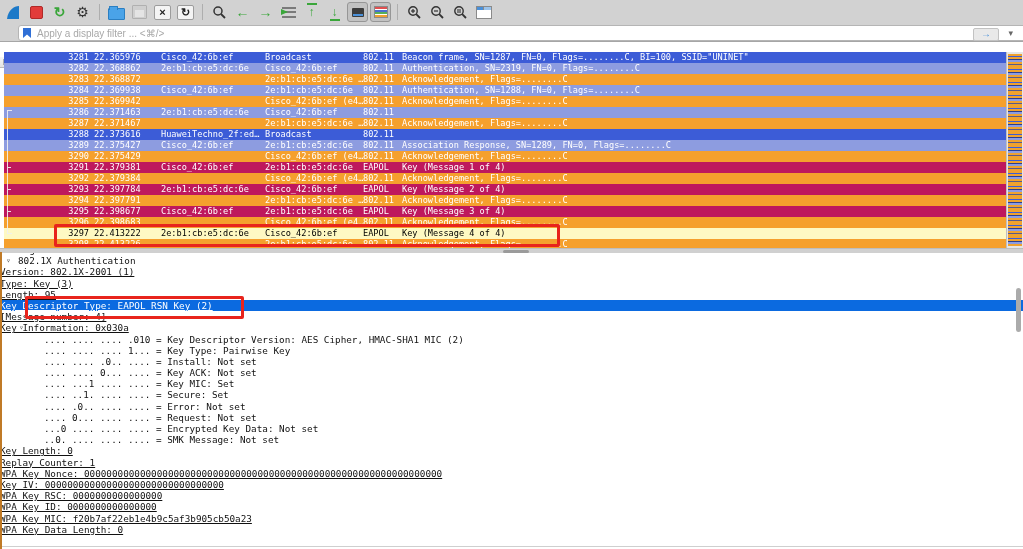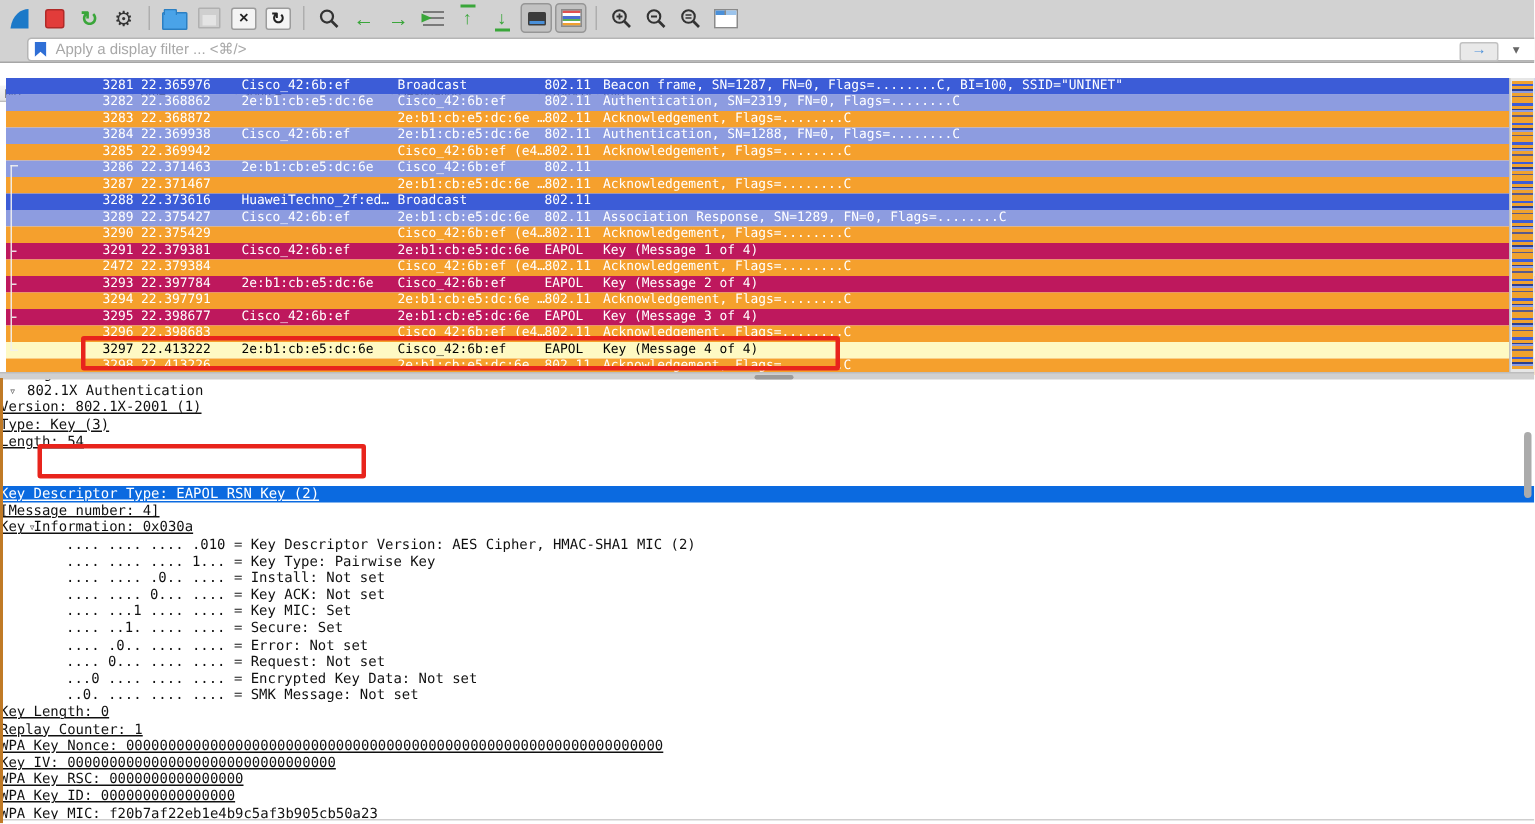--- a/index.html
+++ b/index.html
@@ -92,21 +92,21 @@
   .detail{position:absolute;left:0;top:252px;width:1023px;height:294px;background:#fff;overflow:hidden;
           font-family:"DejaVu Sans Mono",monospace;font-size:9.3px;color:#111;}
   .dlines{margin-top:-8px;}
   .dline{position:relative;height:11.2px;line-height:11.2px;white-space:nowrap;}
   .dline.ind0{padding-left:18px;}
   .dline.ind1{text-decoration:underline;}
   .dline.ind2{padding-left:44px;}
   .dline .arrow{position:absolute;color:#555;font-size:8px;top:0;}
   .dline.ind0 .arrow{left:6px;}
   .dline.ind1 .arrow{left:19px;}
-  .dline.selected{background:#0b6ae0;color:#fff;margin-top:24px;}
+  .dline.selected{background:#0b6ae0;color:#fff;}
   .ledge{position:absolute;left:0;top:252px;width:2px;height:297px;background:#c07a26;z-index:7;}
   .dscroll{position:absolute;right:2px;top:288px;width:5px;height:44px;background:#ababab;border-radius:3px;z-index:7;}
   .bottomline{position:absolute;left:0;top:546px;width:1023px;height:1px;background:#cfcfcf;}
 
   
   .annbox{position:absolute;border:3px solid #e8241c;border-radius:2px;z-index:9;}
   .ann-row{left:54px;top:224px;width:500px;height:17px;}
   .ann-detail{left:25px;top:296px;width:213px;height:17px;}
 </style>
 </head>
@@ -303,21 +303,21 @@
       </div>
       <div class="prow eapol">
         <span class="c-no">3291</span>
         <span class="c-time">22.379381</span>
         <span class="c-src">Cisco_42:6b:ef</span>
         <span class="c-dst">2e:b1:cb:e5:dc:6e</span>
         <span class="c-proto">EAPOL</span>
         <span class="c-info">Key (Message 1 of 4)</span>
       </div>
       <div class="prow ack">
-        <span class="c-no">2472</span>
+        <span class="c-no">3292</span>
         <span class="c-time">22.379384</span>
         <span class="c-src"></span>
         <span class="c-dst">Cisco_42:6b:ef (e4…</span>
         <span class="c-proto">802.11</span>
         <span class="c-info">Acknowledgement, Flags=........C</span>
       </div>
       <div class="prow eapol">
         <span class="c-no">3293</span>
         <span class="c-time">22.397784</span>
         <span class="c-src">2e:b1:cb:e5:dc:6e</span>
@@ -379,21 +379,21 @@
   <div class="divider">
     <div class="hhandle"></div>
   </div>
 
   <div class="detail">
     <div class="dlines">
         <div class="dline ind0"><span class="arrow">▿</span><span>Logical-Link Control</span></div>
         <div class="dline ind0"><span class="arrow">▿</span><span>802.1X Authentication</span></div>
         <div class="dline ind1"><span>Version: 802.1X-2001 (1)</span></div>
         <div class="dline ind1"><span>Type: Key (3)</span></div>
-        <div class="dline ind1"><span>Length: 54</span></div>
+        <div class="dline ind1"><span>Length: 95</span></div>
         <div class="dline ind1 selected"><span>Key Descriptor Type: EAPOL RSN Key (2)</span></div>
         <div class="dline ind1"><span>[Message number: 4]</span></div>
         <div class="dline ind1"><span class="arrow">▿</span><span>Key Information: 0x030a</span></div>
         <div class="dline ind2"><span>.... .... .... .010 = Key Descriptor Version: AES Cipher, HMAC-SHA1 MIC (2)</span></div>
         <div class="dline ind2"><span>.... .... .... 1... = Key Type: Pairwise Key</span></div>
         <div class="dline ind2"><span>.... .... .0.. .... = Install: Not set</span></div>
         <div class="dline ind2"><span>.... .... 0... .... = Key ACK: Not set</span></div>
         <div class="dline ind2"><span>.... ...1 .... .... = Key MIC: Set</span></div>
         <div class="dline ind2"><span>.... ..1. .... .... = Secure: Set</span></div>
         <div class="dline ind2"><span>.... .0.. .... .... = Error: Not set</span></div>

